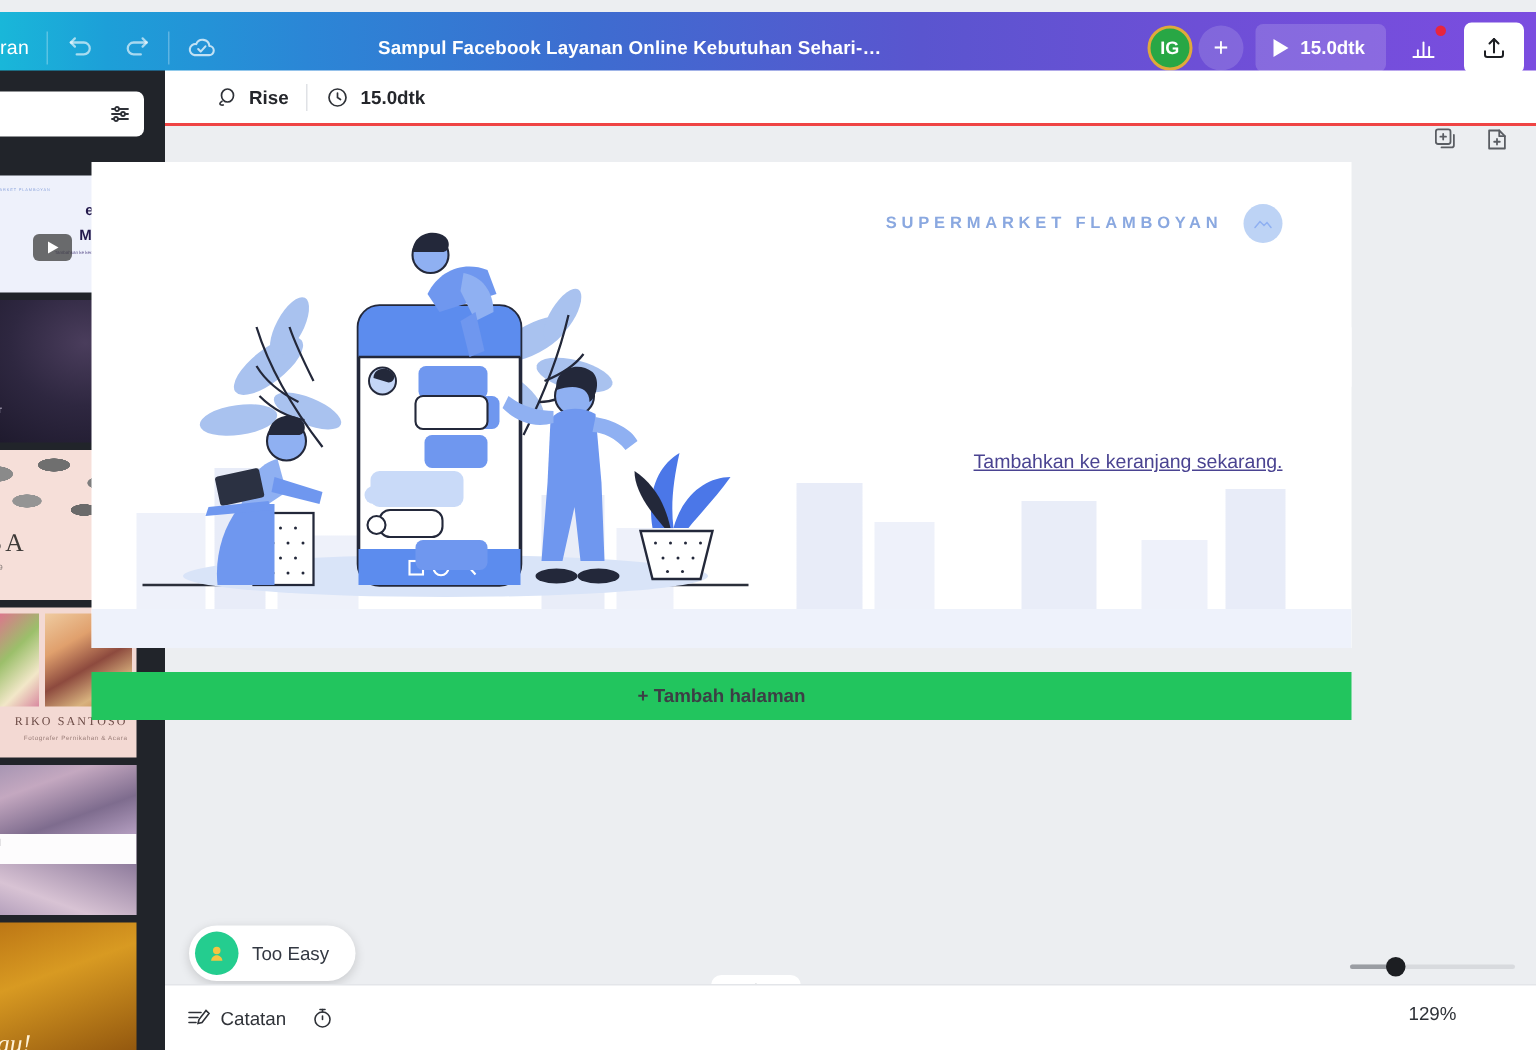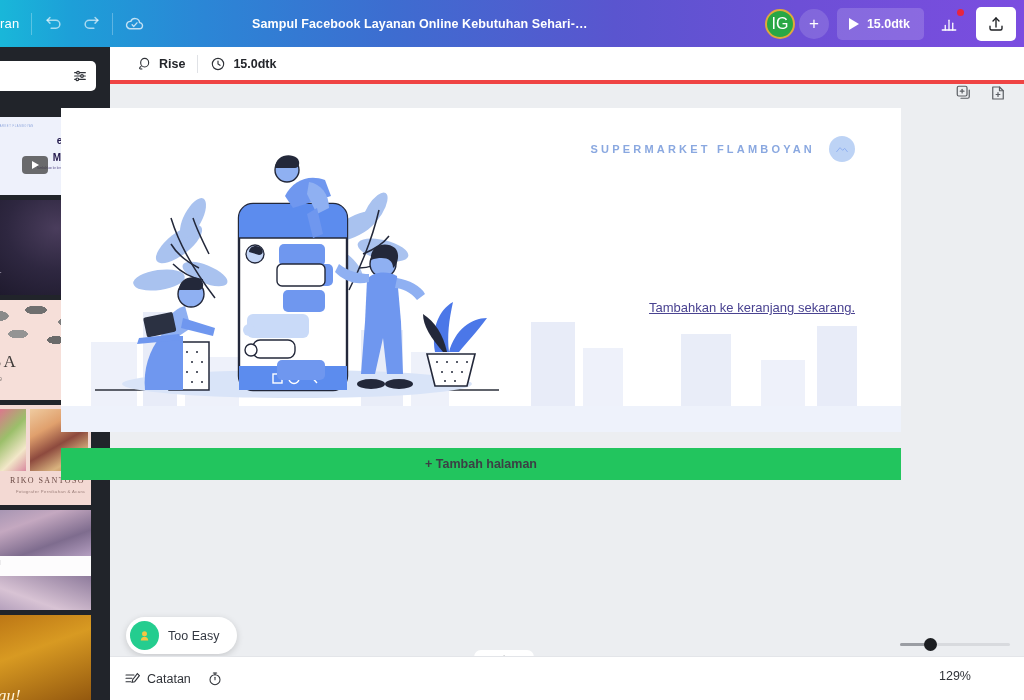--- a/index.html
+++ b/index.html
@@ -6,21 +6,21 @@
   html, body {
     width: 1024px; height: 700px;
     overflow: hidden;
     font-family: "Liberation Sans", sans-serif;
     background: #eceef1;
   }
   #app { position: relative; width: 1024px; height: 700px; overflow: hidden; }
 
   
   .topbar {
-    position: absolute; left: 0; top: 0; width: 1024px; height: 47px;
+    position: absolute; left: 0; top: 8px; width: 1024px; height: 47px;
     background: linear-gradient(90deg,#19b7d9 0%,#1d9fd8 7%,#2b86d6 20%,#3d6dd0 38%,#5a55cf 60%,#6d4fd6 78%,#7b4de0 100%);
     display: flex; align-items: center;
   }
   .tb-left { display: flex; align-items: center; height: 100%; }
   .tb-home {
     color: #fff; font-size: 13px; padding: 0 10px 0 0; white-space: nowrap;
     letter-spacing: .2px;
   }
   .tb-divider { width: 1px; height: 22px; background: rgba(255,255,255,.28); margin: 0 2px; }
   .tb-icon-btn {
@@ -38,21 +38,21 @@
     max-width: 340px; overflow: hidden; text-overflow: ellipsis; white-space: nowrap;
     margin-right: 180px;
   }
   .tb-right {
     position: absolute; right: 0; top: 0; height: 47px;
     display: flex; align-items: center; gap: 0; padding-right: 8px;
   }
   .avatar-wrap { position: relative; width: 34px; height: 34px; margin-right: 2px; }
   .avatar {
     width: 30px; height: 30px; border-radius: 50%;
-    background: #28a745; color: #fff; font-size: 16px; font-weight: normal;
+    background: #28a745; color: #fff; font-size: 12px; font-weight: bold;
     display: flex; align-items: center; justify-content: center;
     border: 2px solid #e0a93b; position: absolute; left: 2px; top: 2px;
   }
   .add-collab {
     width: 30px; height: 30px; border-radius: 50%;
     background: rgba(255,255,255,.14); color: #fff; font-size: 17px;
     display: flex; align-items: center; justify-content: center; margin-right: 8px;
   }
   .play-btn {
     display: flex; align-items: center; gap: 8px;
@@ -188,22 +188,22 @@
   .collapse-handle {
     position: absolute; left: 104px; top: 340px; width: 14px; height: 56px;
     background: #21242a; border-radius: 0 7px 7px 0;
     display: flex; align-items: center; justify-content: center;
     color: #b9bcc2; font-size: 10px;
   }
 
   
   .editor-toolbar {
     position: absolute; left: 110px; top: 47px; width: 914px; height: 37px;
-    background: #fff; display: flex; align-items: center; padding-left: 14px; gap: 0;
-    border-bottom: 4px solid #ef4444;
+    background: #fff; display: flex; align-items: center; padding-left: 21px; gap: 0;
+    border-bottom: 2px solid #ef4444;
   }
   .tool-item {
     display: flex; align-items: center; gap: 7px; padding: 0 12px; height: 26px;
     color: #24262b; font-size: 12.5px; font-weight: bold;
   }
   .tool-sep { width: 1px; height: 18px; background: #e0e2e6; }
 
   
   .canvas-area {
     position: absolute; left: 110px; top: 84px; width: 914px; height: 572px;

